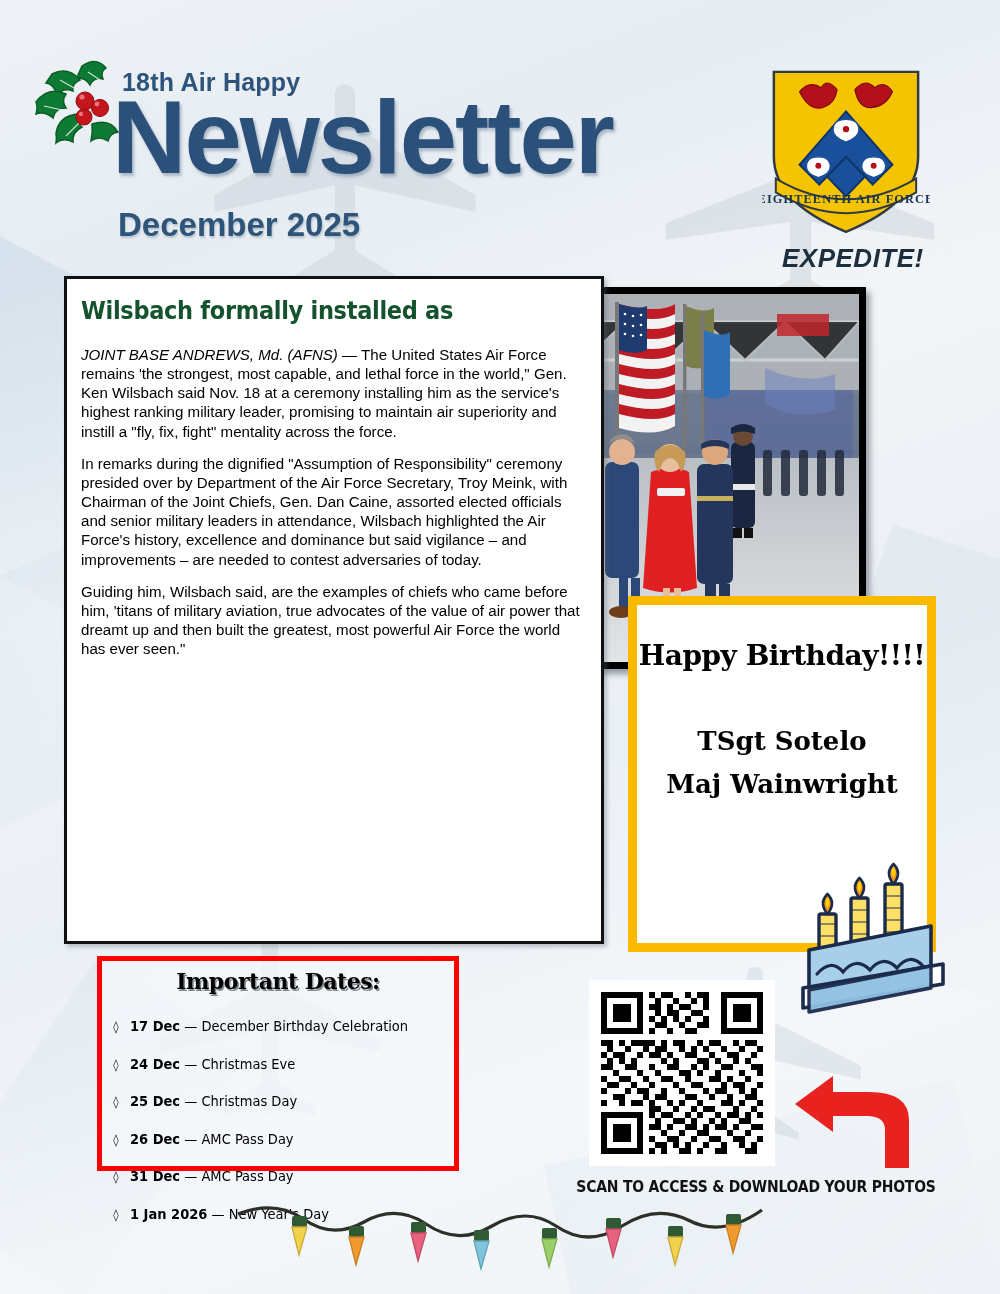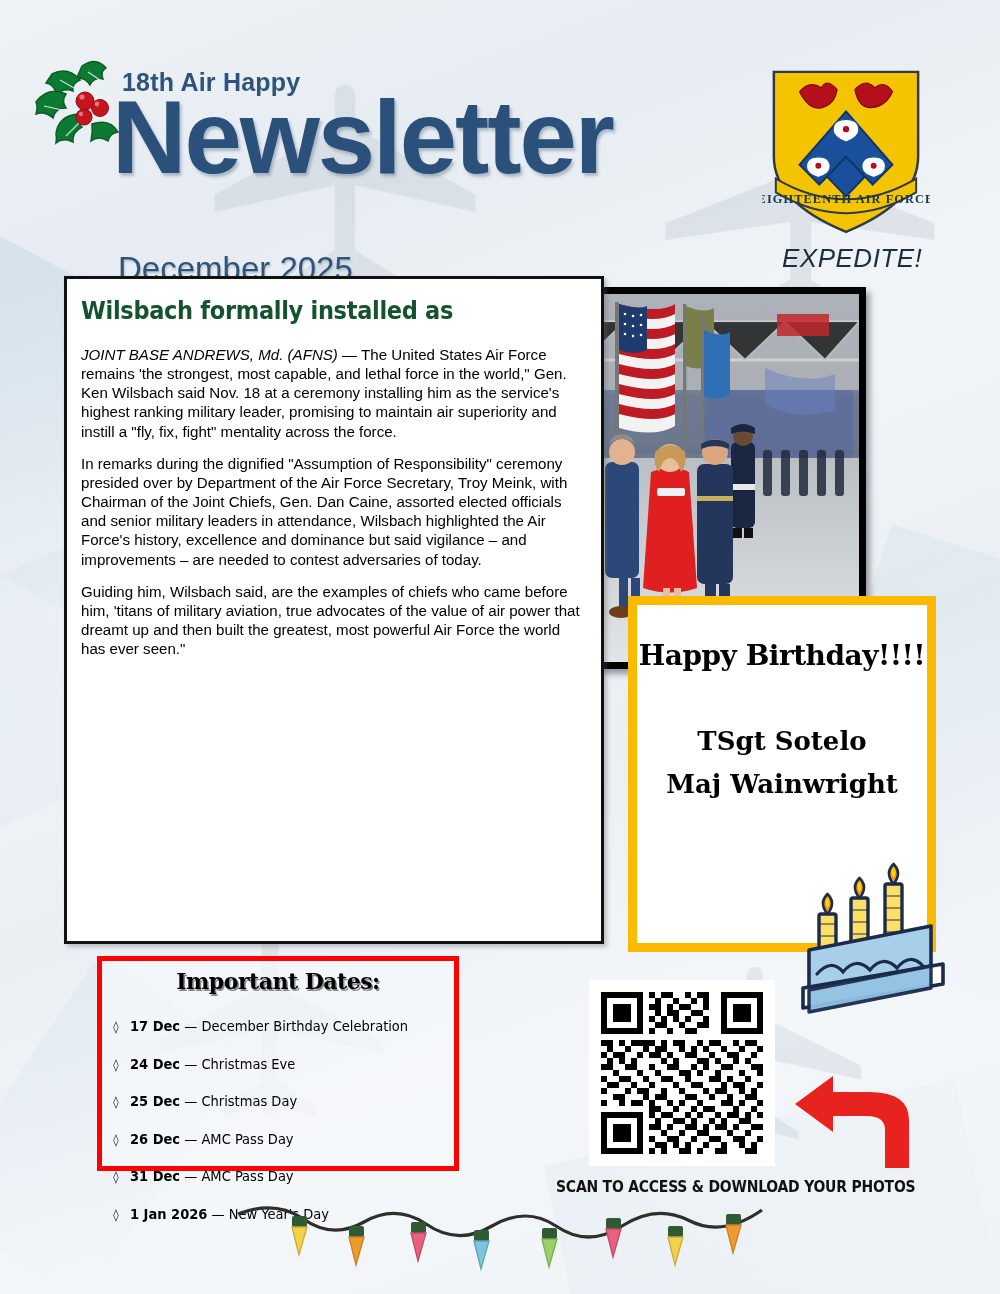--- a/index.html
+++ b/index.html
@@ -19,24 +19,24 @@
   
   .plane{position:absolute;opacity:.30;}
   .plane svg{display:block;}
 
   
   .header{position:absolute;left:0;top:0;width:1000px;height:270px;}
   .holly{position:absolute;left:22px;top:52px;width:120px;height:110px;}
   .kicker{position:absolute;left:122px;top:68px;font-size:25px;font-weight:bold;color:#2e5579;letter-spacing:.2px;}
   .masthead{position:absolute;left:112px;top:86px;font-size:103px;font-weight:bold;color:#2b5079;
     letter-spacing:-2px;line-height:1;text-shadow:2px 3px 3px rgba(120,140,160,.55);}
-  .issue-date{position:absolute;left:118px;top:206px;font-size:33px;font-weight:normal;color:#2e5579;
-    text-shadow:1px 2px 2px rgba(140,155,170,.5);margin-top:44px;}
+  .issue-date{position:absolute;left:118px;top:206px;font-size:33px;font-weight:bold;color:#2e5579;
+    text-shadow:1px 2px 2px rgba(140,155,170,.5);}
   .shield{position:absolute;left:762px;top:62px;width:168px;height:175px;}
-  .motto{position:absolute;left:782px;top:243px;font-size:26px;font-weight:normal;font-style:italic;
+  .motto{position:absolute;left:782px;top:243px;font-size:26px;font-weight:bold;font-style:italic;
     color:#1d2f3e;letter-spacing:.5px;font-family:"Liberation Sans",sans-serif;}
 
   
   .article-box{position:absolute;left:64px;top:276px;width:540px;height:668px;
     background:#fff;border:3px solid #111;box-sizing:border-box;
     box-shadow:3px 3px 4px rgba(90,100,110,.35);}
   .headline{margin:16px 14px 0 14px;font-family:"DejaVu Sans Condensed","Liberation Sans Narrow","Liberation Sans",sans-serif;
     font-weight:bold;font-size:25px;line-height:1.28;color:#14532d;letter-spacing:-.3px;}
   .headline span{display:block;}
   .body-text{margin:18px 14px 0 14px;font-size:15.1px;line-height:1.27;color:#000;text-align:left;}
@@ -76,21 +76,21 @@
     font-family:"DejaVu Sans Condensed","Liberation Sans",sans-serif;margin:0 0 5.5px 0;}
   .dlozenge{width:28px;text-align:center;font-size:12px;color:#111;flex:none;}
   .ddate{font-weight:bold;white-space:nowrap;margin-top:16px;}
   .ddash{white-space:pre;}
   .dlabel{white-space:nowrap;margin-top:8px;}
 
   
   .qr-wrap{position:absolute;left:589px;top:980px;width:186px;height:186px;background:#fff;padding:6px;box-sizing:border-box;}
   .qr-wrap svg{display:block;}
   .arrow{position:absolute;left:793px;top:1072px;width:120px;height:100px;}
-  .qr-caption{position:absolute;left:556px;top:1178px;width:400px;
+  .qr-caption{position:absolute;left:556px;top:1178px;width:400px;text-align:center;
     font-family:"DejaVu Sans Condensed","Liberation Sans",sans-serif;font-weight:bold;
     font-size:15.5px;color:#111;letter-spacing:-.2px;}
 
   
   .lights{position:absolute;left:236px;top:1196px;width:528px;height:96px;}
 </style>
 </head>
 <body>
 
 <div class="bg-layer">

